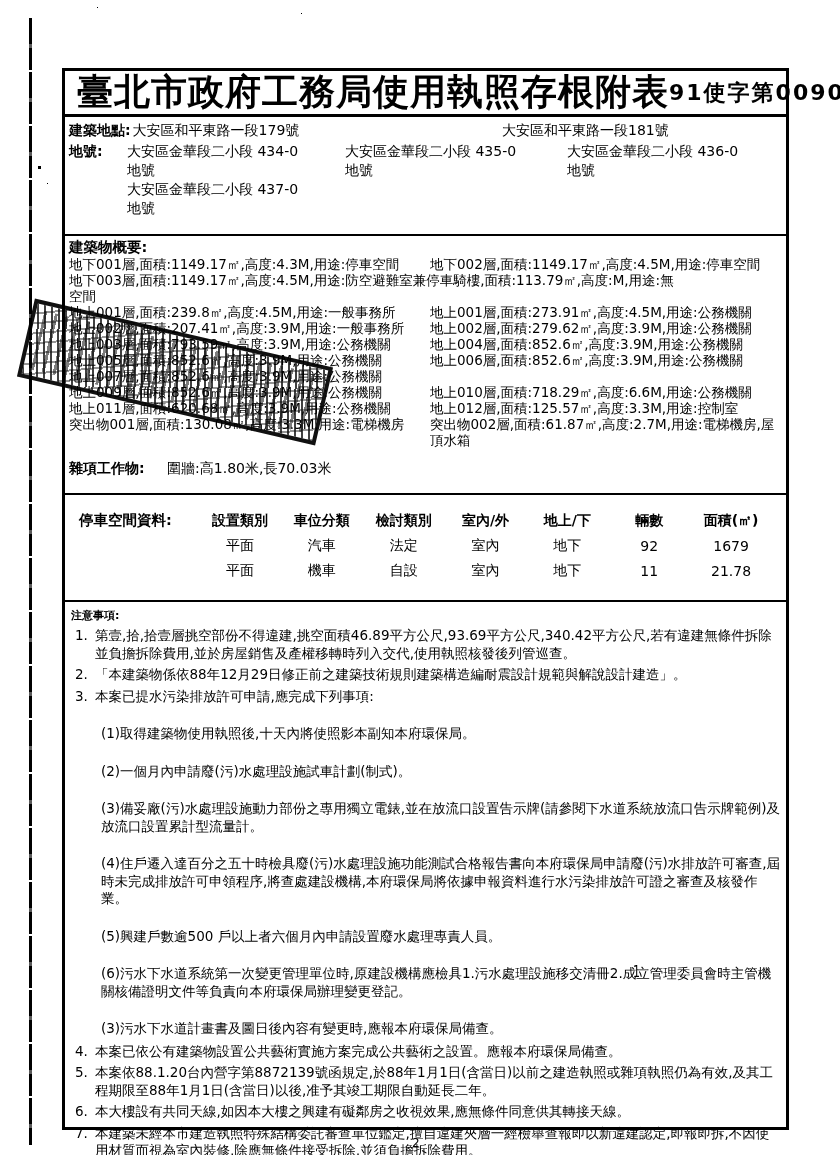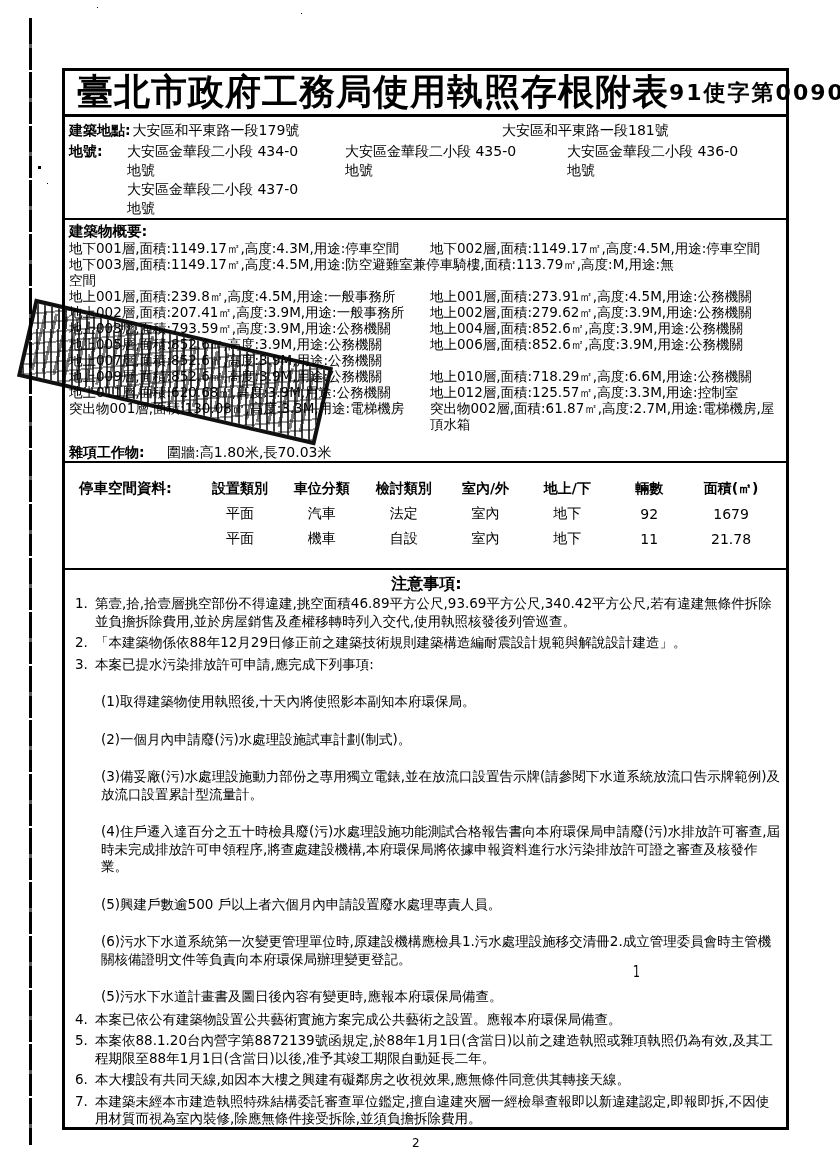--- a/index.html
+++ b/index.html
@@ -47,21 +47,21 @@
 
   
   .parking{display:grid;grid-template-columns:120px repeat(7,1fr);
     font-size:14px;align-items:center;row-gap:7px;padding:4px 2px 8px 2px;}
   .parking .phead{font-weight:bold;font-size:14.5px;white-space:nowrap;}
   .parking .hcell{font-weight:bold;text-align:center;white-space:nowrap;}
   .parking .dcell{text-align:center;}
 
   
   .notes{padding:4px 4px 0 6px;border-bottom:none;}
-  .notes-heading{font-size:16px;font-weight:bold;line-height:19px;margin-bottom:2px;text-align:center;}
+  .notes-heading{font-size:11px;font-weight:bold;line-height:19px;margin-bottom:2px;}
   .note{display:flex;font-size:13.5px;line-height:17.5px;margin-bottom:4px;padding-left:4px;}
   .note .nn{width:20px;flex:none;}
   .note .nt{flex:1;}
   .note.sub{padding-left:30px;margin-bottom:5px;margin-top:20px;}
 
   
   .stamp{position:absolute;left:22px;top:332px;width:306px;height:80px;
     border:4px solid #000;box-sizing:border-box;transform:rotate(13deg);opacity:.93;
     background:
       repeating-linear-gradient(78deg,rgba(0,0,0,.8) 0 2px,transparent 2px 7px),
@@ -79,36 +79,36 @@
 <div class="scan-edge"></div>
 <div class="speck" style="left:38px;top:166px;"></div>
 
 <div class="titlebox">
   <div class="doc-title">臺北市政府工務局使用執照存根附表</div>
   <div class="permit-no">91使字第0090 號</div>
 </div>
 
 <div class="mainframe">
 
-  <div class="sect" style="padding-bottom:0;">
+  <div class="sect" style="padding-bottom:16px;">
     <div class="site-row1">
       <span class="b">建築地點:</span>
       <span class="addr-l">大安區和平東路一段179號</span>
       <span class="addr-r">大安區和平東路一段181號</span>
     </div>
     <div class="lots">
       <span class="lbl">地號:</span>
       <span class="lot">大安區金華段二小段 434-0地號</span>
       <span class="lot">大安區金華段二小段 435-0地號</span>
       <span class="lot">大安區金華段二小段 436-0地號</span>
       <span class="lot lot-row2">大安區金華段二小段 437-0地號</span>
     </div>
   </div>
 
-  <div class="sect" style="padding-bottom:0;">
+  <div class="sect" style="padding-bottom:16px;">
     <div class="ov-heading">建築物概要:</div>
     <div>
         <div class="ovrow">
           <div class="cl">地下001層,面積:1149.17㎡,高度:4.3M,用途:停車空間</div>
           <div class="cr">地下002層,面積:1149.17㎡,高度:4.5M,用途:停車空間</div>
         </div>
         <div class="ovrow">
           <div class="full">地下003層,面積:1149.17㎡,高度:4.5M,用途:防空避難室兼停車騎樓,面積:113.79㎡,高度:M,用途:無</div>
         </div>
         <div class="ovrow">
@@ -208,21 +208,21 @@
         <div class="note sub">
           <span class="nt">(4)住戶遷入達百分之五十時檢具廢(污)水處理設施功能測試合格報告書向本府環保局申請廢(污)水排放許可審查,屆時未完成排放許可申領程序,將查處建設機構,本府環保局將依據申報資料進行水污染排放許可證之審查及核發作業。</span>
         </div>
         <div class="note sub">
           <span class="nt">(5)興建戶數逾500 戶以上者六個月內申請設置廢水處理專責人員。</span>
         </div>
         <div class="note sub">
           <span class="nt">(6)污水下水道系統第一次變更管理單位時,原建設機構應檢具1.污水處理設施移交清冊2.成立管理委員會時主管機關核備證明文件等負責向本府環保局辦理變更登記。</span>
         </div>
         <div class="note sub">
-          <span class="nt">(5)污水下水道計畫書及圖日後內容有變更時,應報本府環保局備查。</span>
+          <span class="nt">(3)污水下水道計畫書及圖日後內容有變更時,應報本府環保局備查。</span>
         </div>
         <div class="note">
           <span class="nn">4.</span>
           <span class="nt">本案已依公有建築物設置公共藝術實施方案完成公共藝術之設置。應報本府環保局備查。</span>
         </div>
         <div class="note">
           <span class="nn">5.</span>
           <span class="nt">本案依88.1.20台內營字第8872139號函規定,於88年1月1日(含當日)以前之建造執照或雜項執照仍為有效,及其工程期限至88年1月1日(含當日)以後,准予其竣工期限自動延長二年。</span>
         </div>
         <div class="note">

